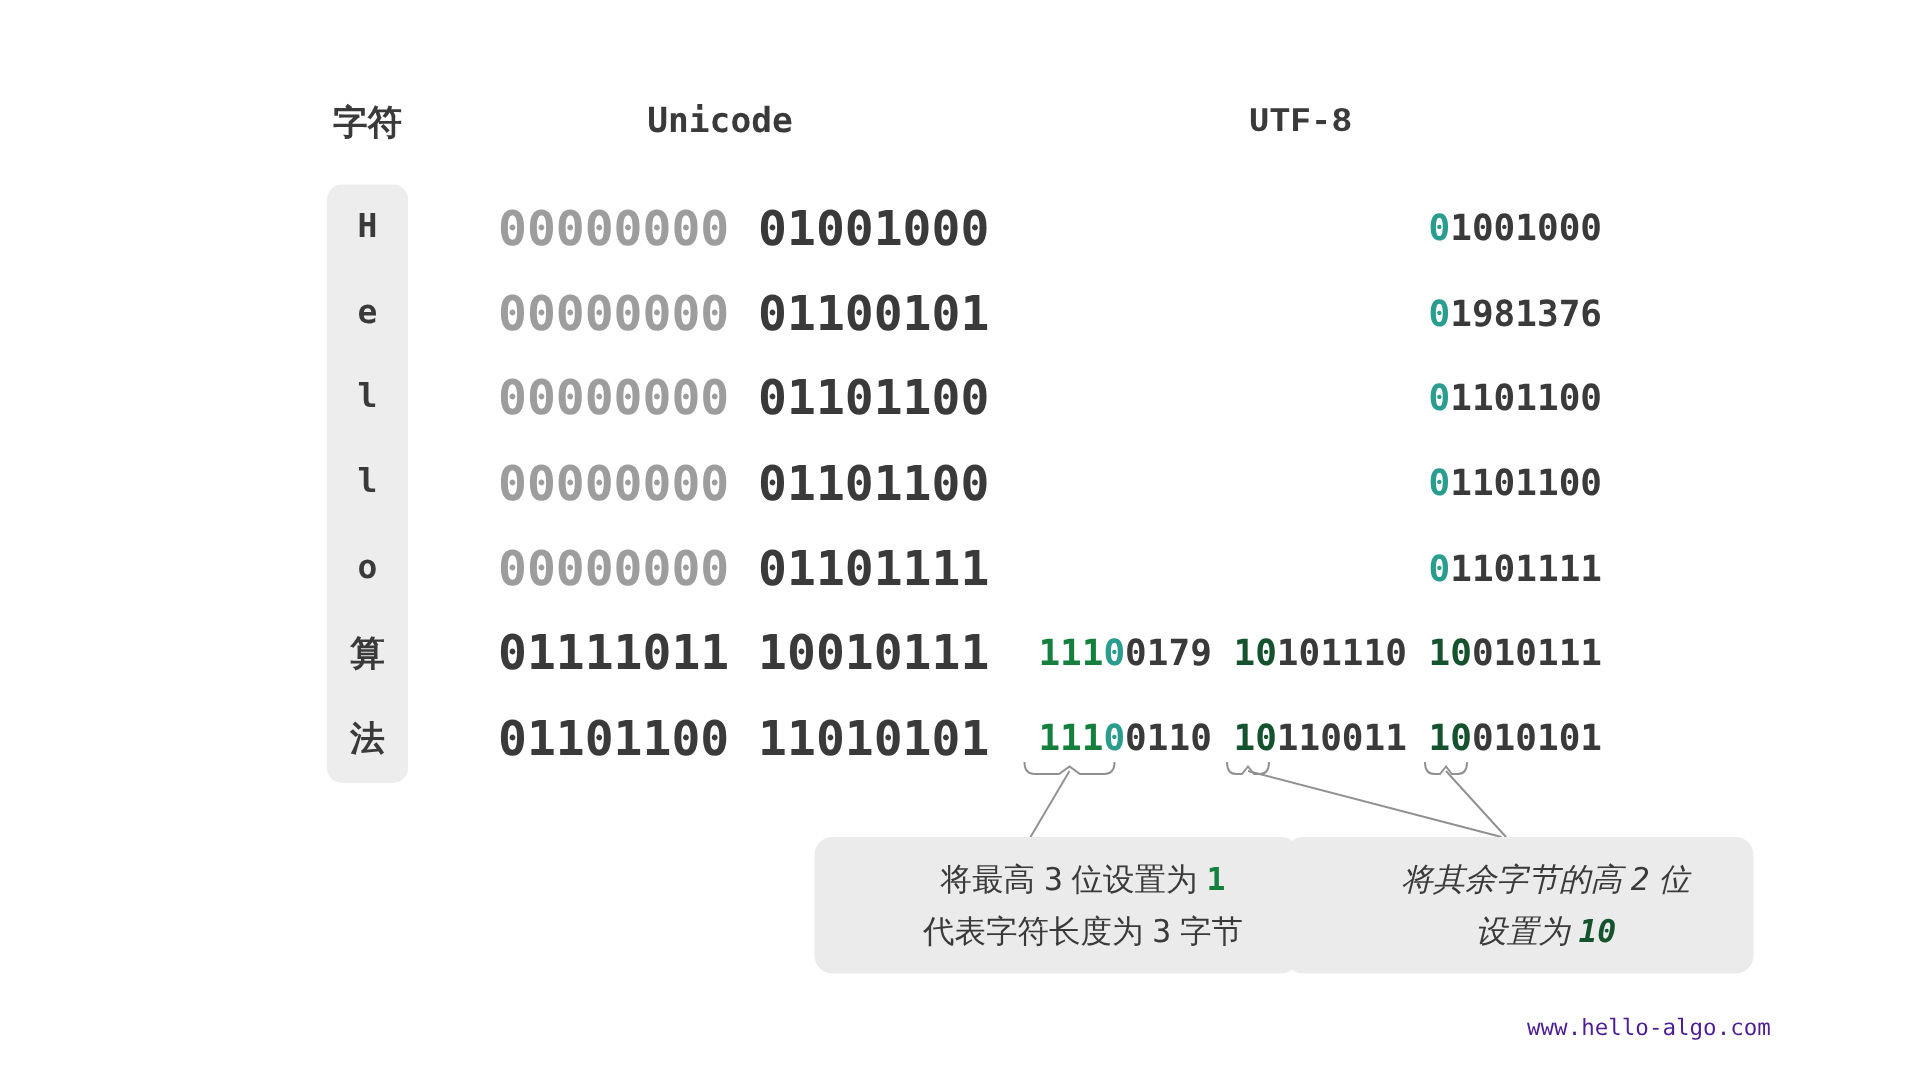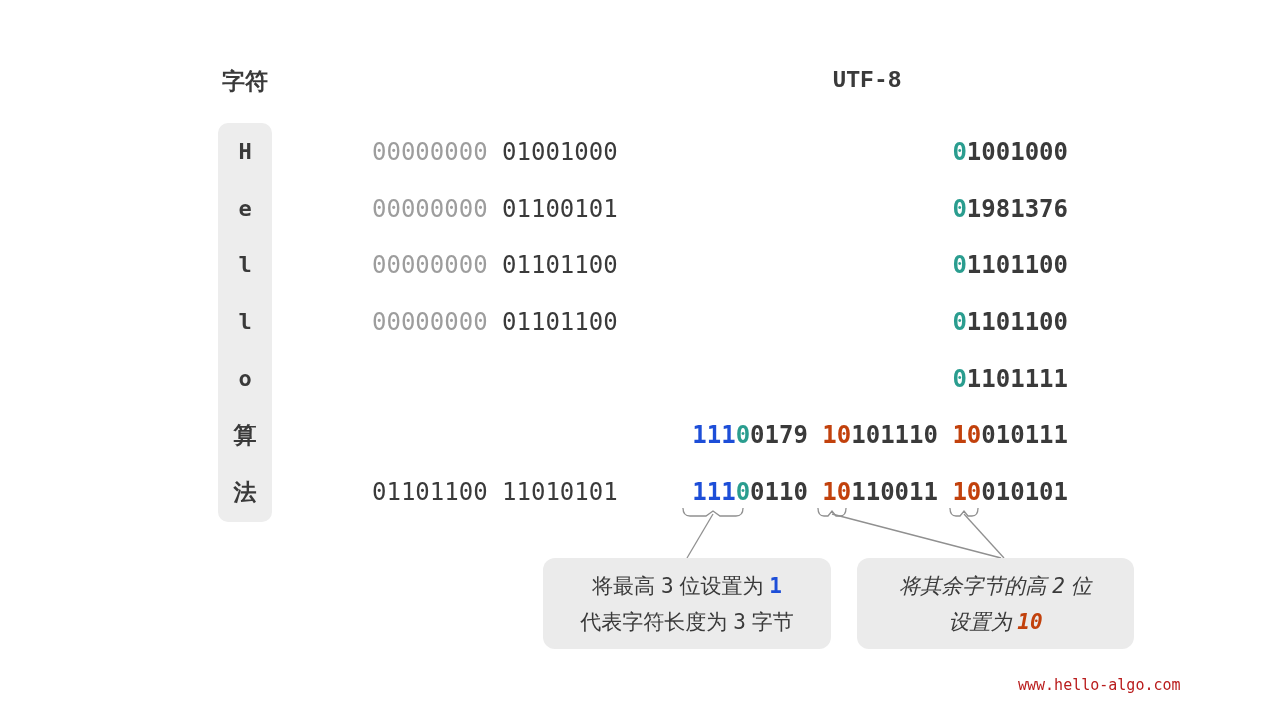--- a/index.html
+++ b/index.html
@@ -40,75 +40,76 @@
 
   
   .row { position: absolute; left: 0; width: 1280px; height: 32px; line-height: 32px; }
   .cell-char {
     position: absolute; left: 218px; width: 54px;
     text-align: center; font-weight: bold; color: #3a3a3a;
   }
   .cell-char.latin { font-family: "DejaVu Sans Mono", monospace; font-size: 22px; }
   .cell-char.cjk   { font-size: 23px; }
   .cell-unicode {
-    position: absolute; left: 372px; width: 260px;
+    position: absolute; left: 332px; width: 260px;
     font-family: "DejaVu Sans Mono", monospace;
-    font-weight: normal; font-size: 24px;
+    font-weight: bold; font-size: 32px;
     text-align: left; white-space: pre; color: #3a3a3a;
   }
   .cell-utf8 {
     position: absolute; left: 678px; width: 390px;
     font-family: "DejaVu Sans Mono", monospace;
     font-weight: bold; font-size: 24px;
     text-align: right; white-space: pre; color: #3a3a3a;
   }
   .seg-muted { color: #9d9d9d; }
-  .seg-green { color: #1d4ed8; }
+  .seg-green { color: #15803d; }
   .seg-teal  { color: #2a9d8f; }
-  .seg-blue  { color: #c2410c; }
+  .seg-blue  { color: #14532d; }
   .seg-num   { font-family: "DejaVu Sans Mono", monospace; }
 
   
   svg.connectors {
     position: absolute; left: 0; top: 0;
     width: 1280px; height: 720px;
     pointer-events: none;
   }
   svg.connectors path, svg.connectors line {
     stroke: #909090; stroke-width: 1.3; fill: none;
   }
 
   
   .callout {
     position: absolute; top: 558px; height: 91px;
     background: #ebebeb; border-radius: 12px;
     color: #3a3a3a; font-size: 21px;
     display: flex; flex-direction: column;
-    justify-content: center; align-items: center;
+    justify-content: center; align-items: center; padding-left: 35px;
   }
   .callout-left  { left: 543px; width: 288px; }
   .callout-right { left: 857px; width: 277px; font-style: italic; }
   .cl-line { line-height: 35px; white-space: pre; text-align: center; }
   .cl-line .seg-green, .cl-line .seg-blue {
     font-family: "DejaVu Sans Mono", monospace; font-weight: bold;
   }
 
   
   .watermark {
     position: absolute; left: 1018px; top: 676px;
-    width: 160px; font-size: 15px; color: #b91c1c;
+    width: 160px; font-size: 15px; color: #4c1d95;
     white-space: nowrap;
   }
 </style>
 </head>
 <body>
 
 <div class="canvas">
 
   <div class="hdr hdr-char">字符</div>
+  <div class="hdr hdr-unicode mono">Unicode</div>
   <div class="hdr hdr-utf8 mono">UTF-8</div>
 
   <div class="char-col-bg"></div>
 
   <div id="rows">
       <div class="row" style="top: 136px;">
         <div class="cell-char latin">H</div>
         <div class="cell-unicode"><span class="seg-muted">00000000</span><span> </span><span>01001000</span></div>
         <div class="cell-utf8"><span class="seg-teal">0</span><span>1001000</span></div>
       </div>
@@ -122,24 +123,26 @@
         <div class="cell-unicode"><span class="seg-muted">00000000</span><span> </span><span>01101100</span></div>
         <div class="cell-utf8"><span class="seg-teal">0</span><span>1101100</span></div>
       </div>
       <div class="row" style="top: 305.95px;">
         <div class="cell-char latin">l</div>
         <div class="cell-unicode"><span class="seg-muted">00000000</span><span> </span><span>01101100</span></div>
         <div class="cell-utf8"><span class="seg-teal">0</span><span>1101100</span></div>
       </div>
       <div class="row" style="top: 362.6px;">
         <div class="cell-char latin">o</div>
+        <div class="cell-unicode"><span class="seg-muted">00000000</span><span> </span><span>01101111</span></div>
         <div class="cell-utf8"><span class="seg-teal">0</span><span>1101111</span></div>
       </div>
       <div class="row" style="top: 419.25px;">
         <div class="cell-char cjk">算</div>
+        <div class="cell-unicode"><span>01111011</span><span> </span><span>10010111</span></div>
         <div class="cell-utf8"><span class="seg-green">111</span><span class="seg-teal">0</span><span>0179</span><span> </span><span class="seg-blue">10</span><span>101110</span><span> </span><span class="seg-blue">10</span><span>010111</span></div>
       </div>
       <div class="row" style="top: 475.9px;">
         <div class="cell-char cjk">法</div>
         <div class="cell-unicode"><span>01101100</span><span> </span><span>11010101</span></div>
         <div class="cell-utf8"><span class="seg-green">111</span><span class="seg-teal">0</span><span>0110</span><span> </span><span class="seg-blue">10</span><span>110011</span><span> </span><span class="seg-blue">10</span><span>010101</span></div>
       </div>
     </div>
 
   <svg class="connectors" viewBox="0 0 1280 720" aria-hidden="true">

